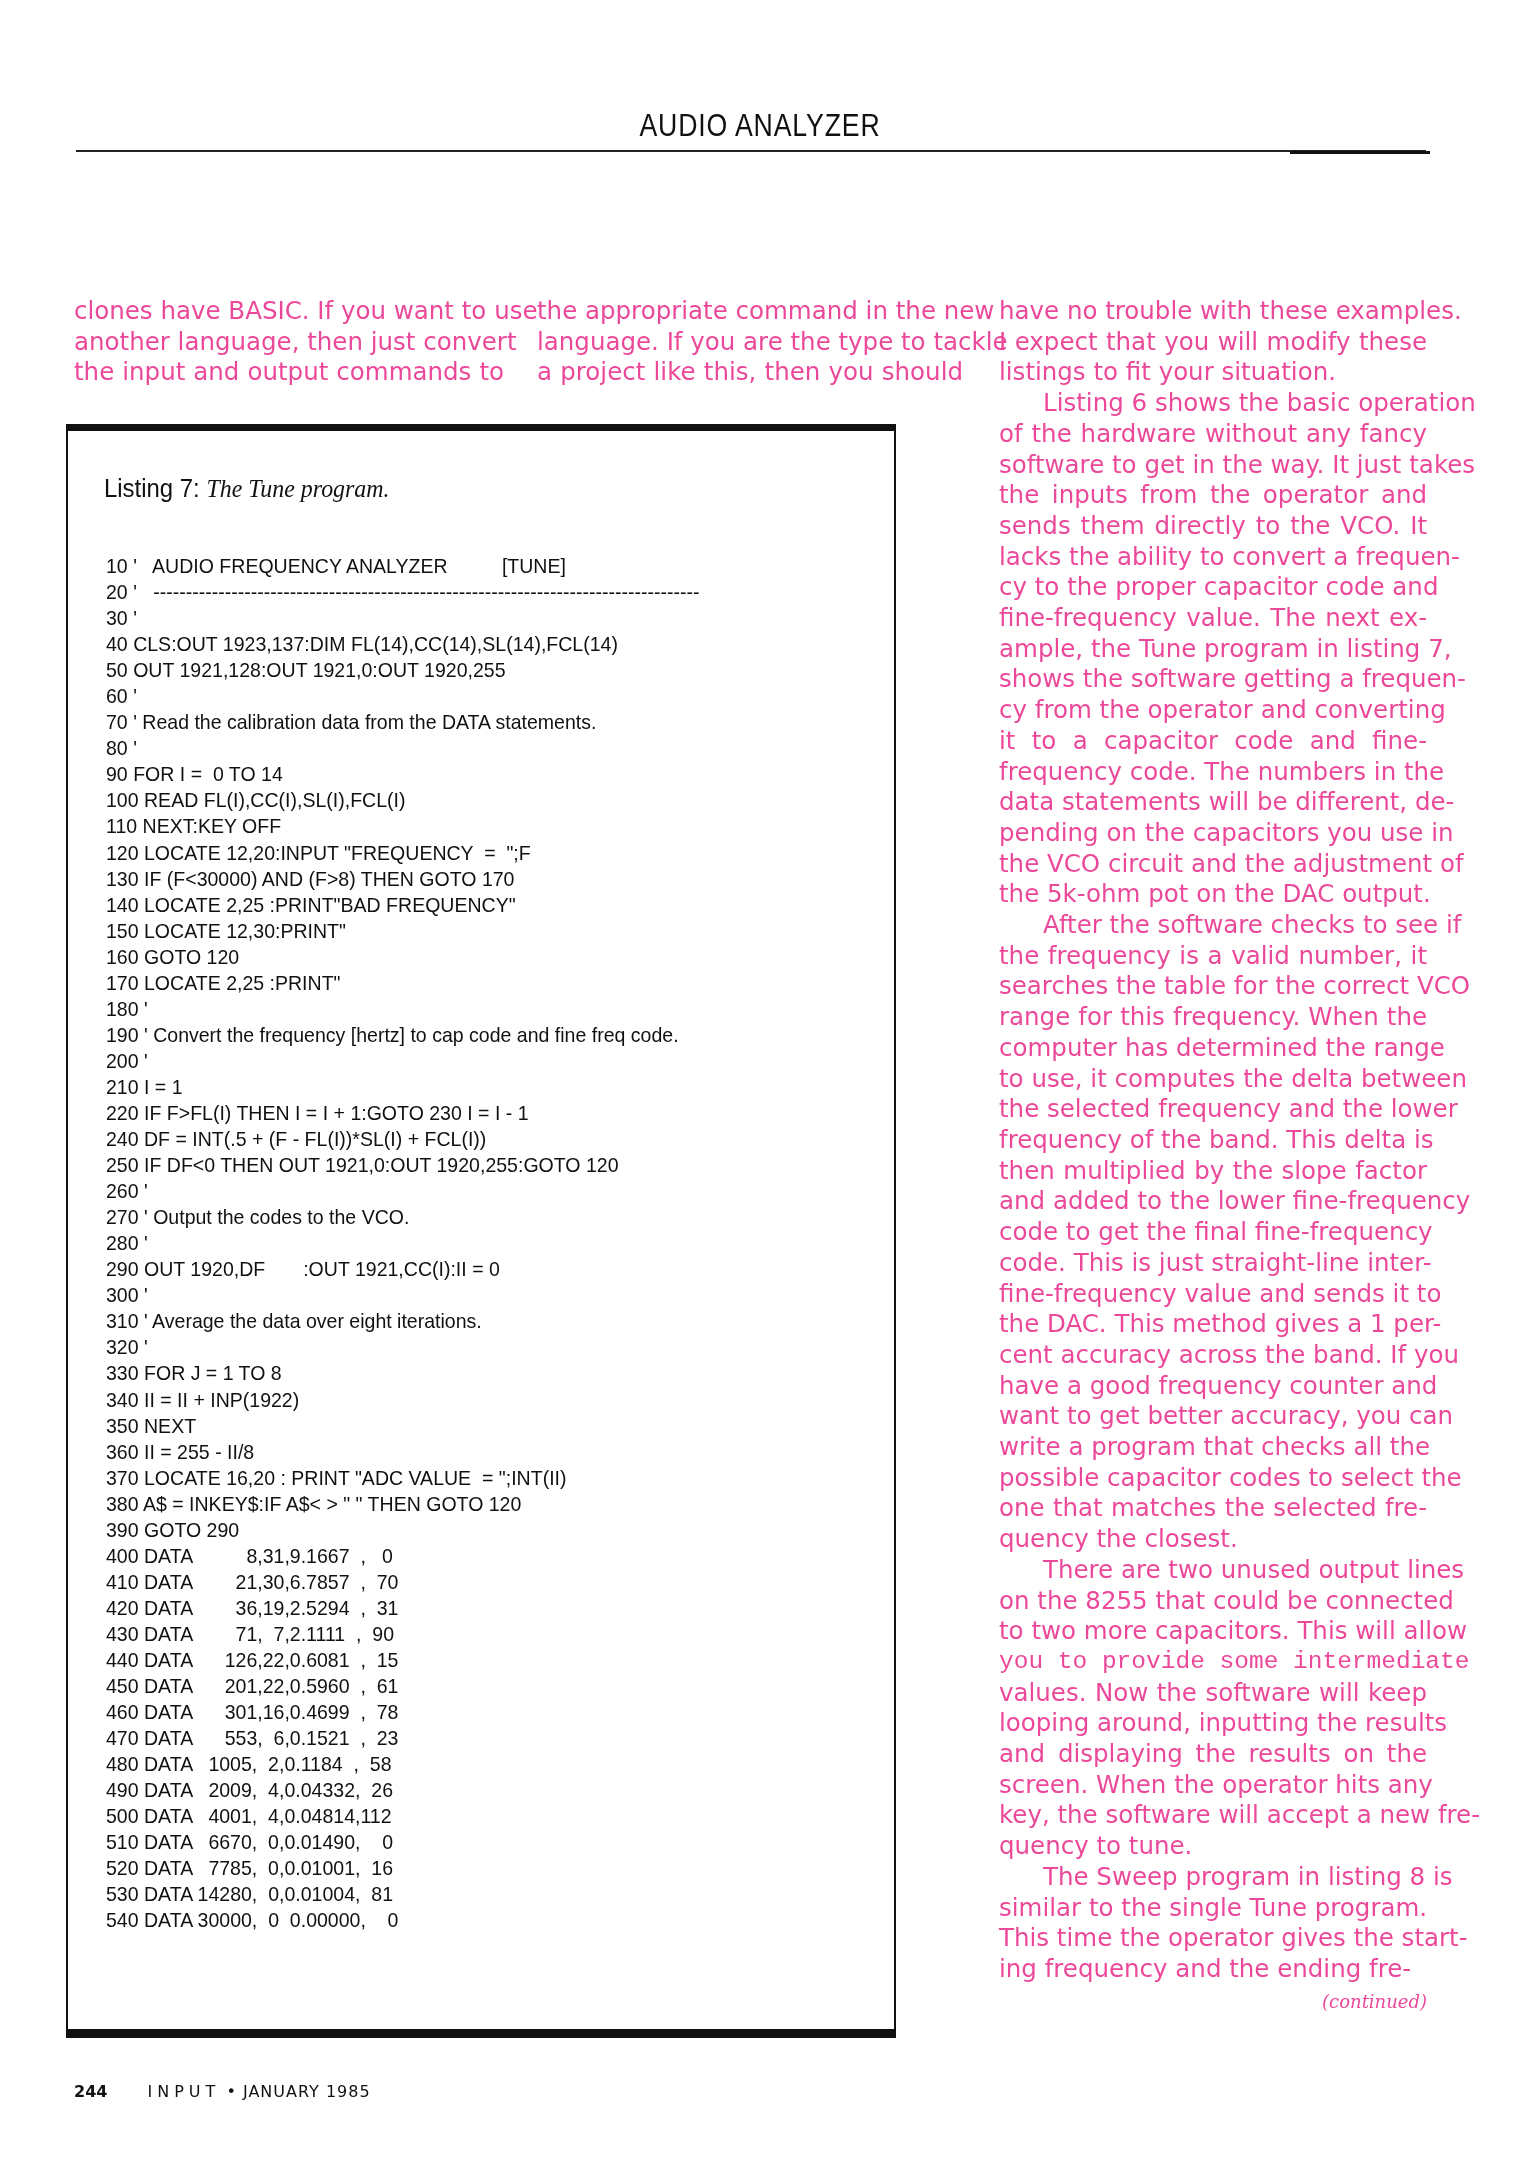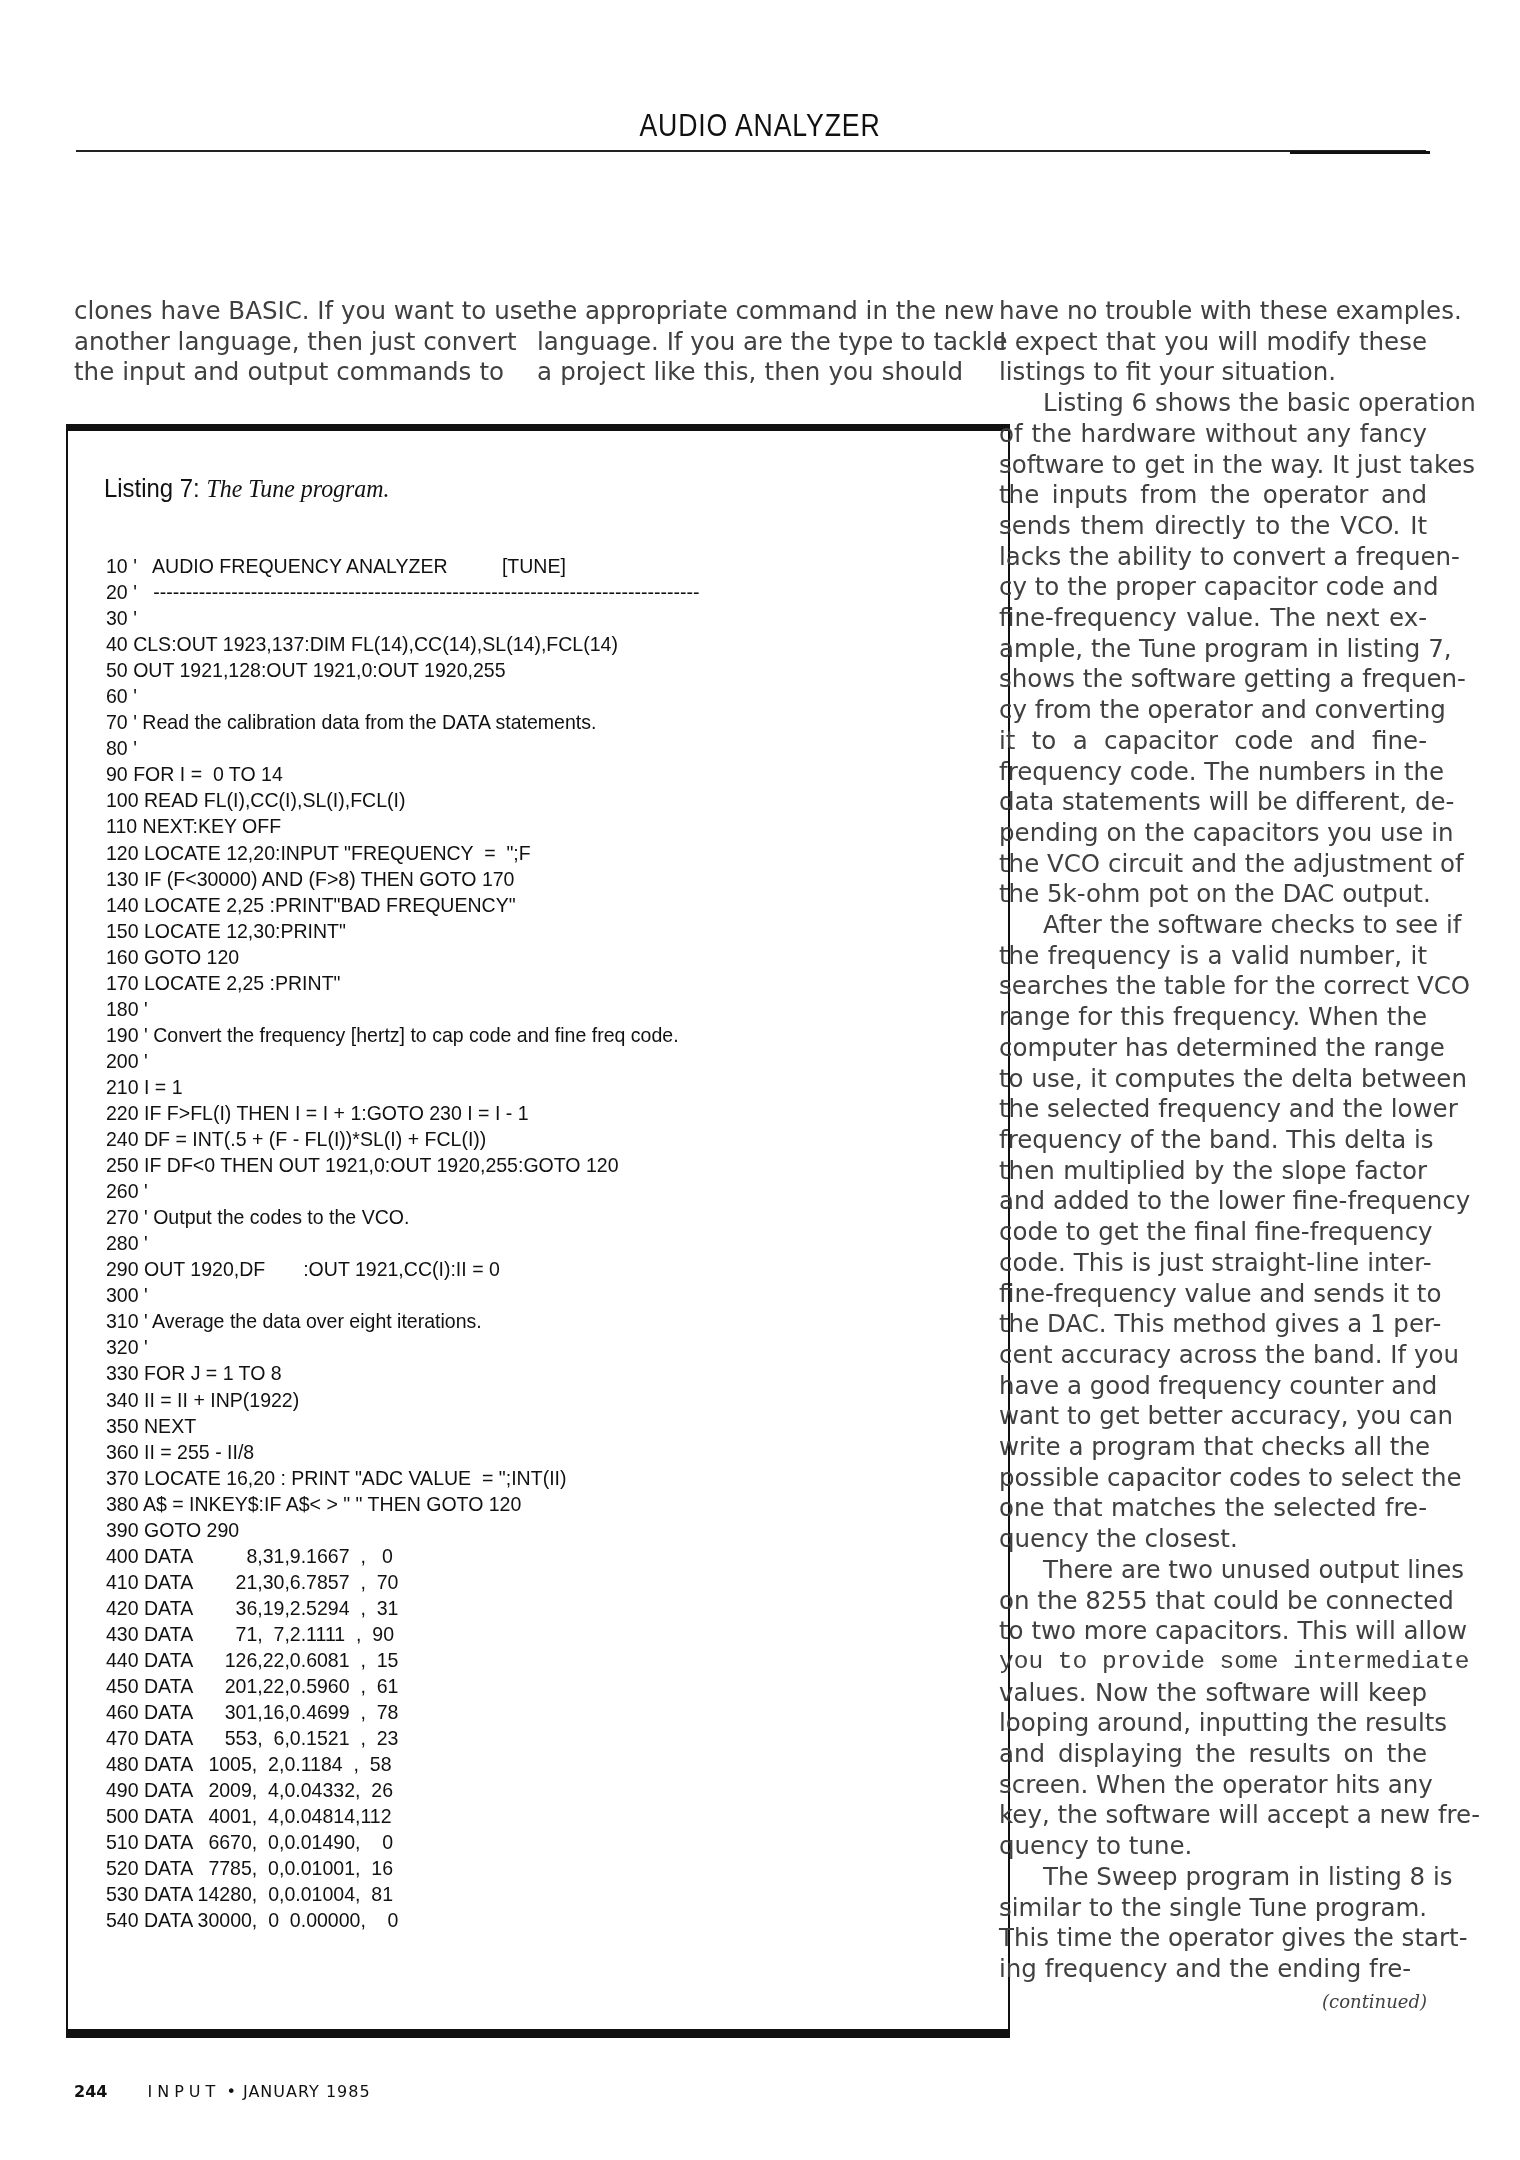--- a/index.html
+++ b/index.html
@@ -7,37 +7,37 @@
   .running-head {
     position: absolute; left: 0; top: 108px; width: 1520px; text-align: center;
     font-family: "Liberation Sans", sans-serif; font-size: 31px; letter-spacing: 1px;
     transform: scaleX(0.86); color: #111;
   }
   .head-rule { position: absolute; left: 76px; top: 150px; width: 1350px; height: 2px; background: #222; }
   .head-rule-end { position: absolute; left: 1290px; top: 151px; width: 140px; height: 3px; background: #111; }
 
   .body-text {
     font-family: "DejaVu Sans", sans-serif; font-size: 24.5px; line-height: 30.7px;
-    color: #404040; text-align: justify;
+    color: #ec4899; text-align: justify;
   }
   .col { position: absolute; }
   .col-1 { left: 74px; top: 296px; width: 430px; }
   .col-2 { left: 537px; top: 296px; width: 426px; }
   .col-3 { left: 999px; top: 296px; width: 428px; }
   .para { margin: 0; }
   .para.indent { text-indent: 22px; }
   .line { display: block; text-align-last: justify; white-space: nowrap; }
   .line.last { text-align-last: left; }
   .continued {
     display: block; text-align: right; font-style: italic; font-size: 18px;
     line-height: 26px; margin-top: 4px; font-family: "DejaVu Serif", serif;
   }
 
   .listing-box {
-    position: absolute; left: 66px; top: 424px; width: 944px; height: 1614px;
+    position: absolute; left: 66px; top: 424px; width: 830px; height: 1614px;
     border-left: 2px solid #111; border-right: 2px solid #111;
     border-top: 7px solid #111; border-bottom: 9px solid #111; box-sizing: border-box;
   }
   .listing-title {
     position: absolute; left: 36px; top: 42px;
     font-family: "Liberation Sans", sans-serif; font-size: 26px; color: #111;
     transform-origin: left center; transform: scaleX(0.92);
   }
   .listing-title .ital { font-family: "Liberation Serif", serif; font-style: italic; }
   .code {

